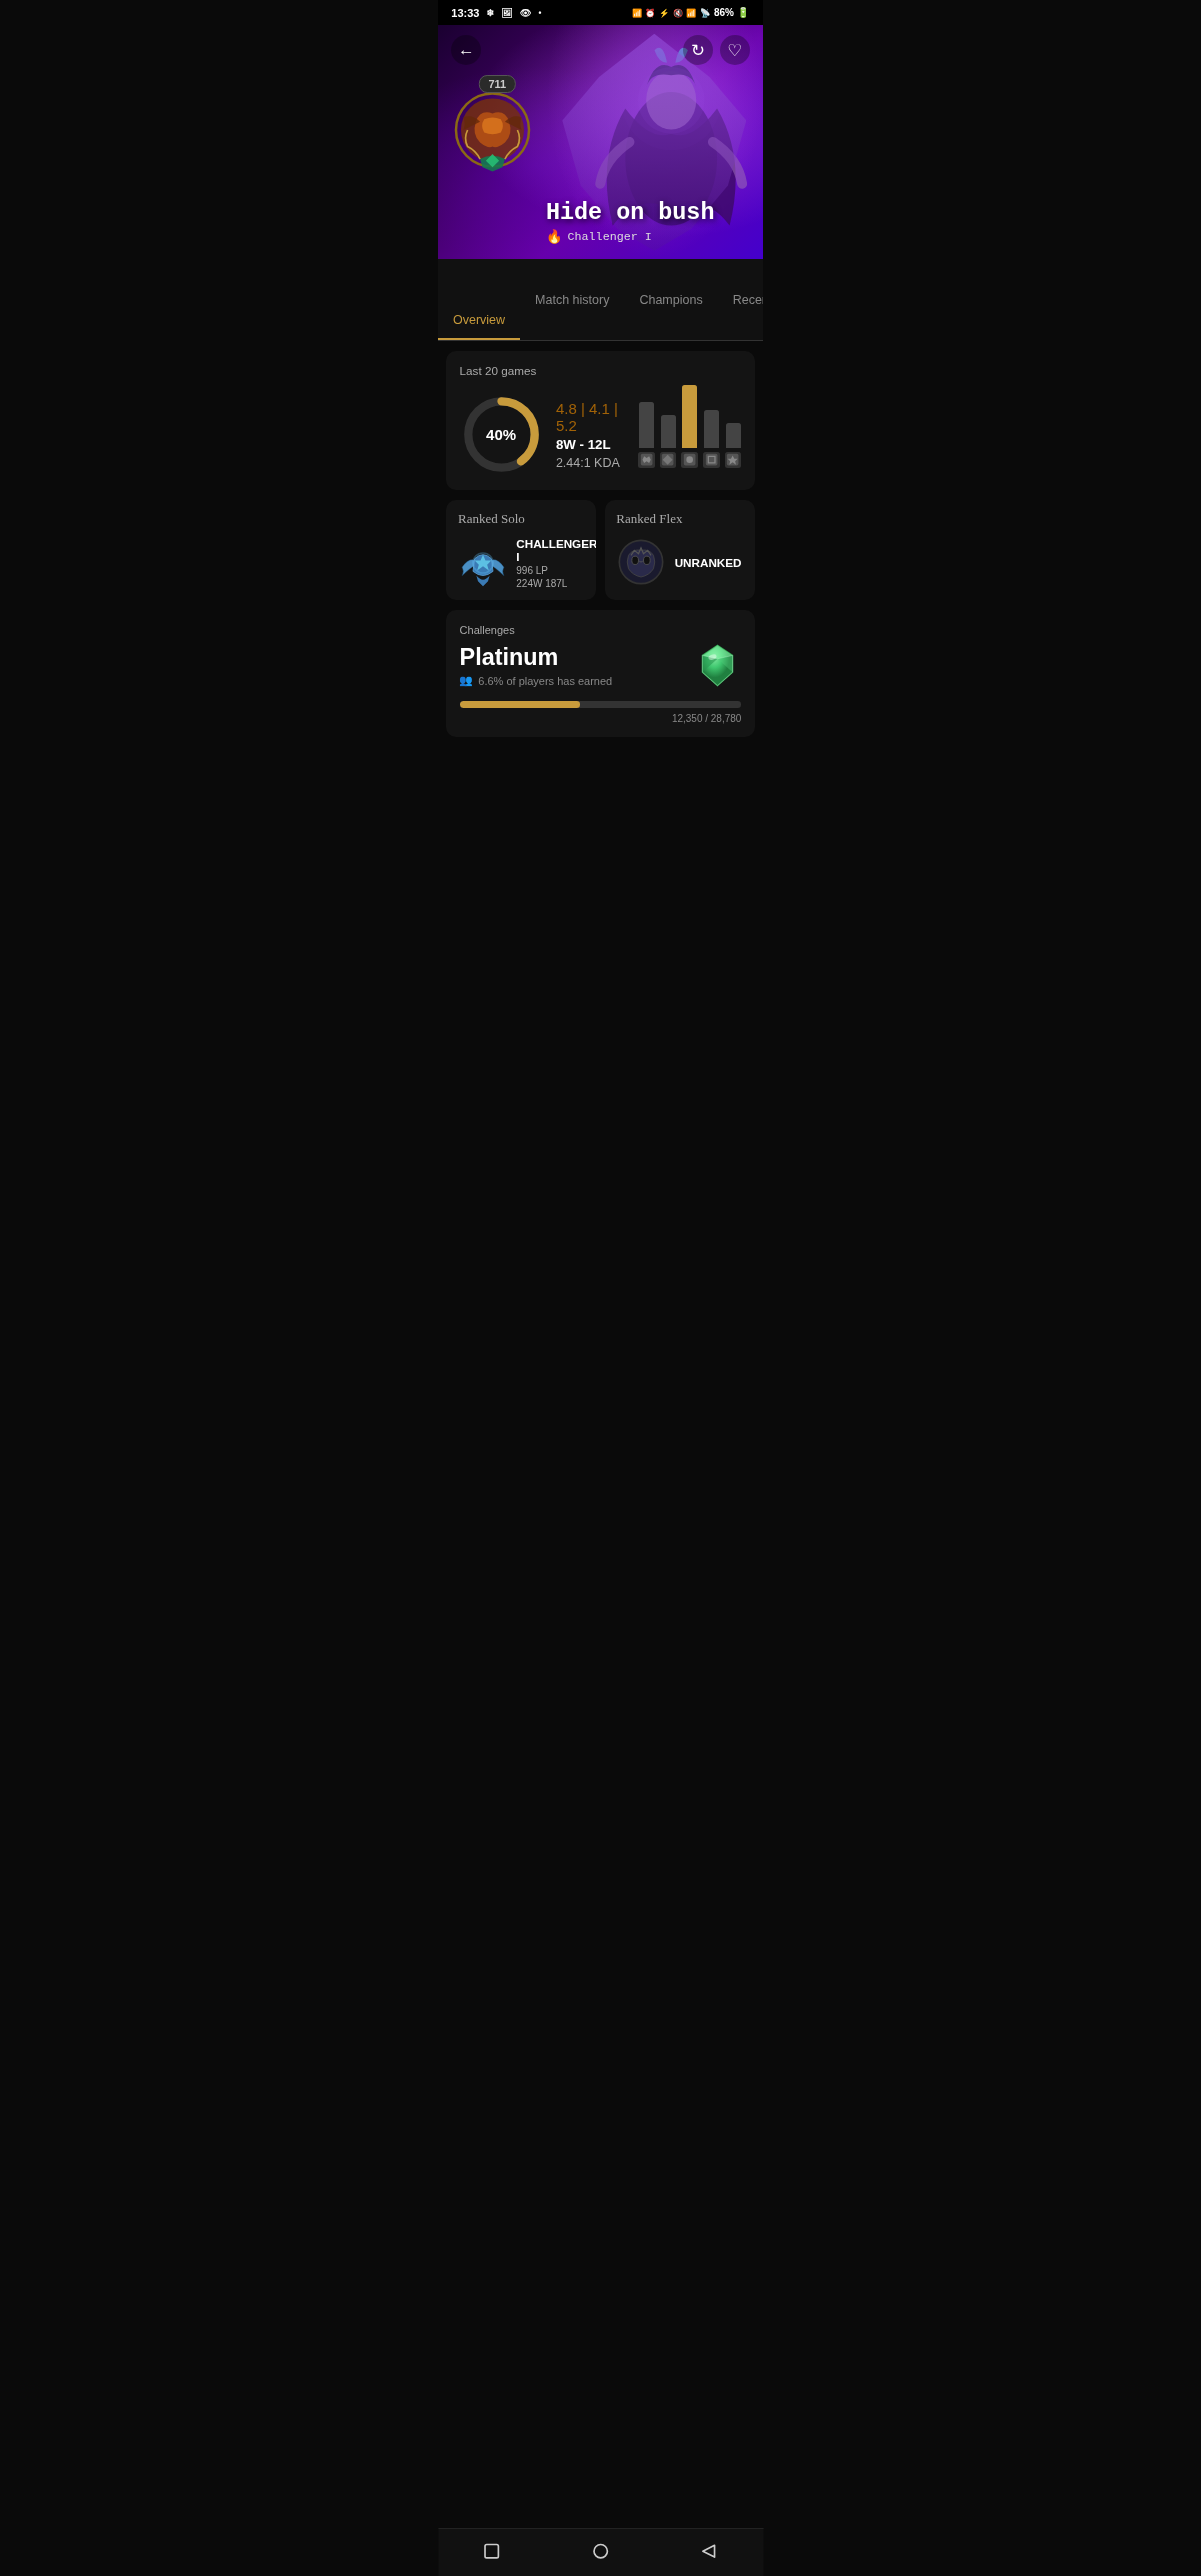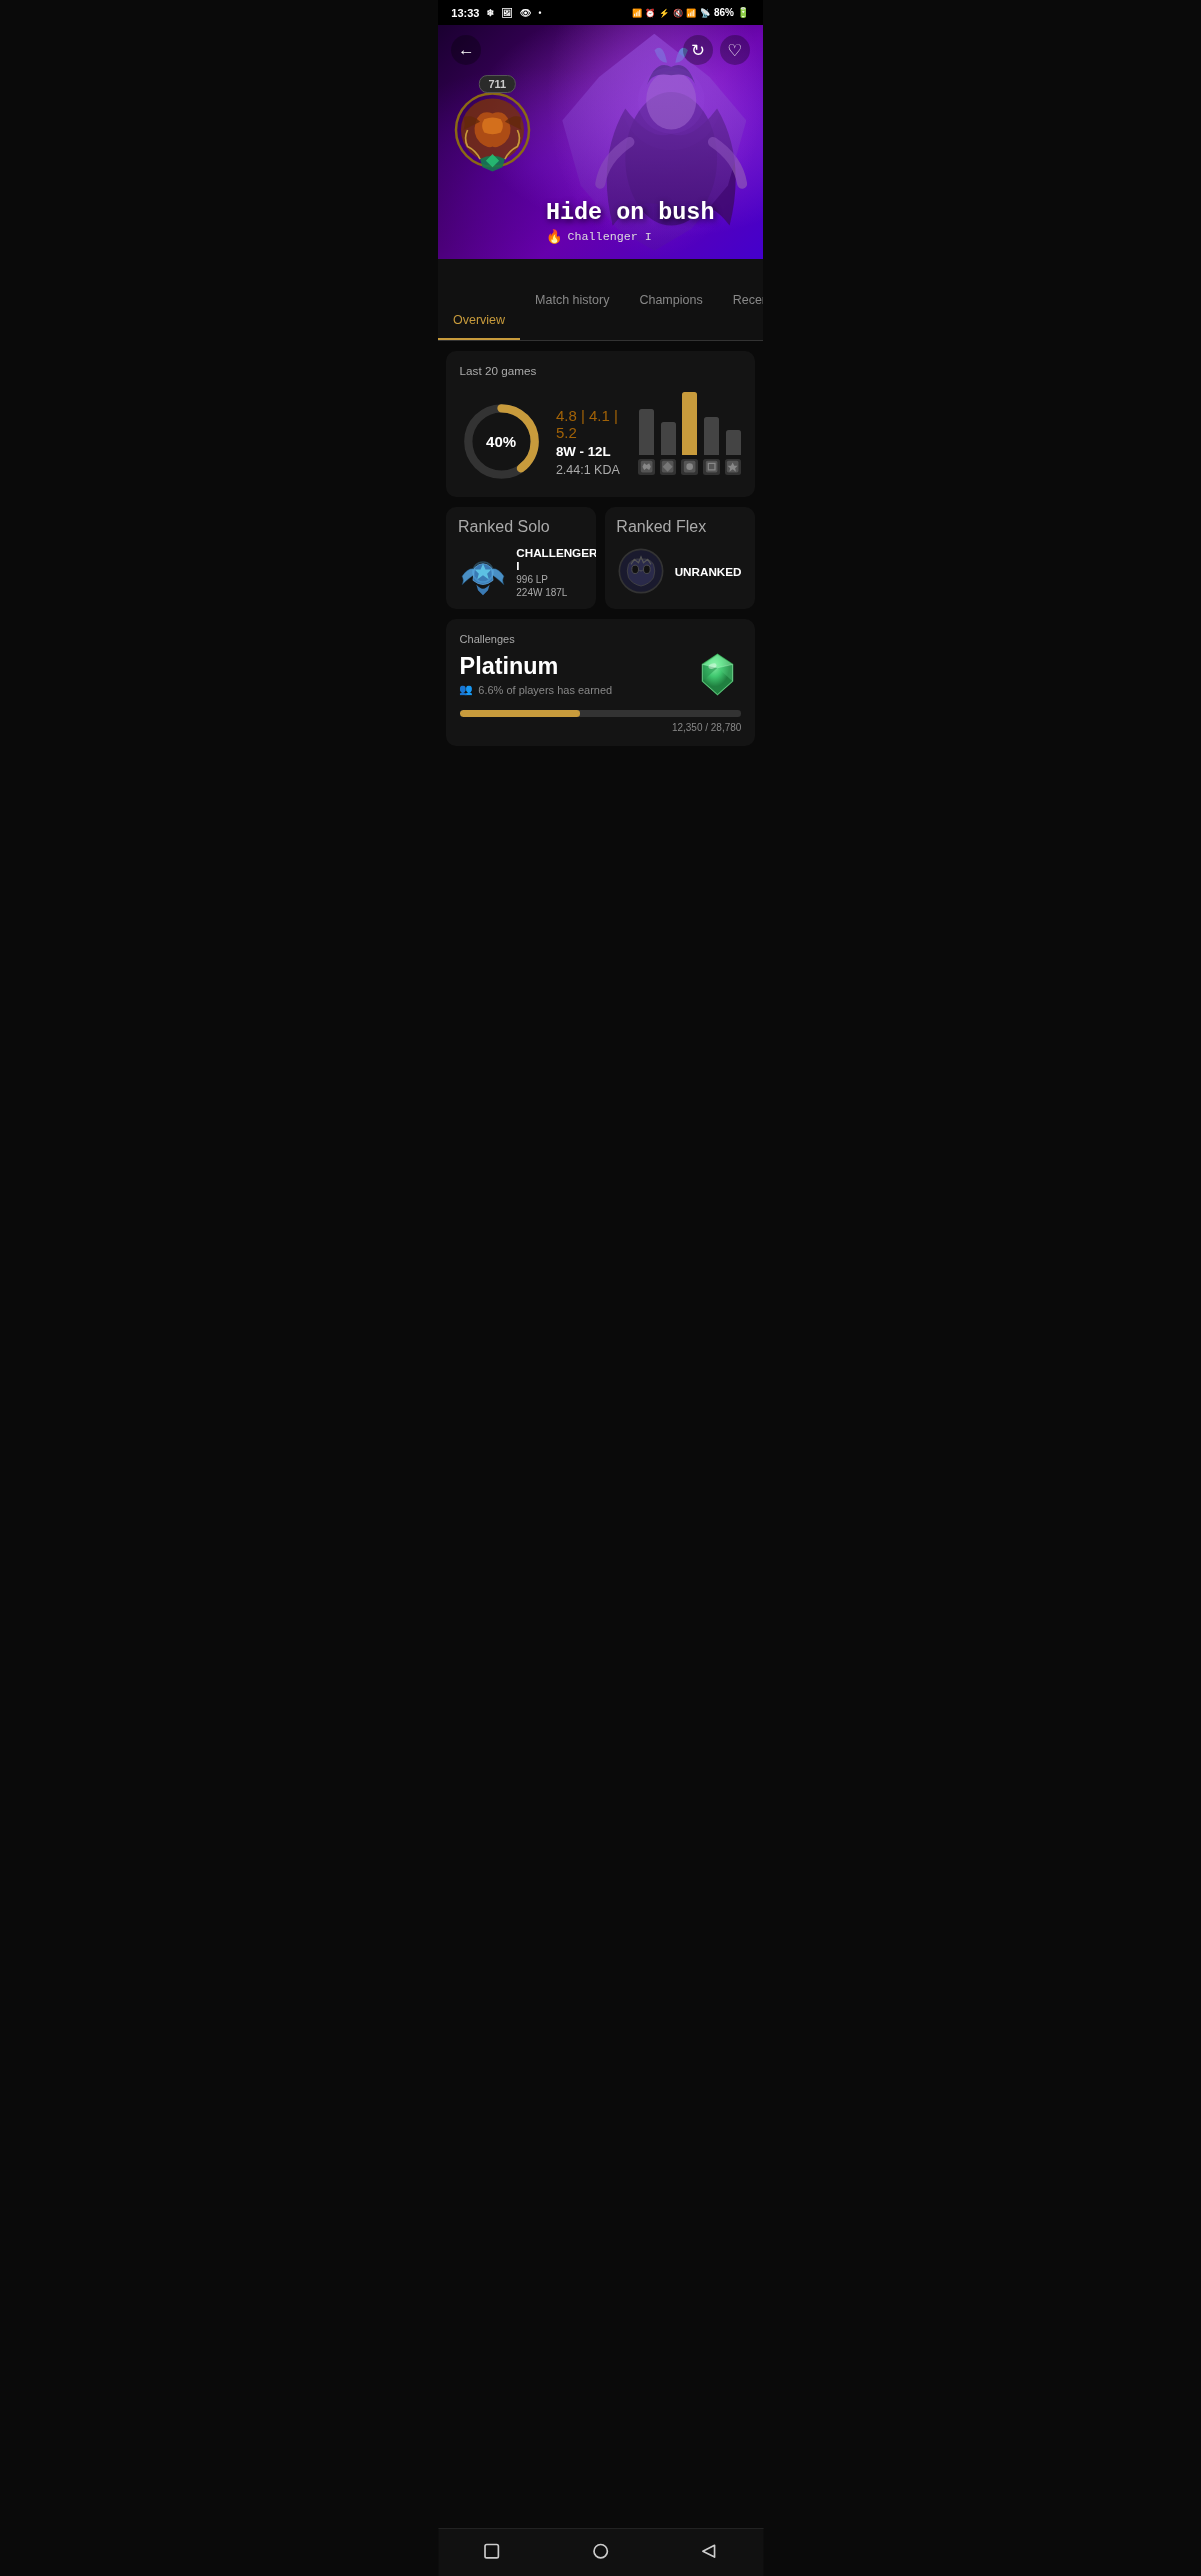--- a/index.html
+++ b/index.html
@@ -188,21 +188,21 @@
     
     .section-card {
       background: #141414;
       border-radius: 10px;
       margin: 10px 8.3px;
       padding: 13.3px;
     }
     .section-title {
       font-size: 11.7px;
       color: #aaa;
-      margin-bottom: 23px;
+      margin-bottom: 16px;
     }
 
     
     .stats-row {
       display: flex;
       align-items: center;
       gap: 13.3px;
     }
 
     
@@ -286,23 +286,24 @@
       margin: 0 8.3px 10px 8.3px;
     }
     .ranked-card {
       flex: 1;
       background: #141414;
       border-radius: 10px;
       padding: 11.7px;
       overflow: hidden;
     }
     .ranked-label {
-      font-size: 16px;
+      font-size: 13px;
       color: #aaa;
       margin-bottom: 10px;
+      font-family: Liberation Serif, serif;
     }
     .ranked-content {
       display: flex;
       align-items: center;
       gap: 8.3px;
     }
     .ranked-emblem {
       width: 50px;
       height: 50px;
       flex-shrink: 0;

